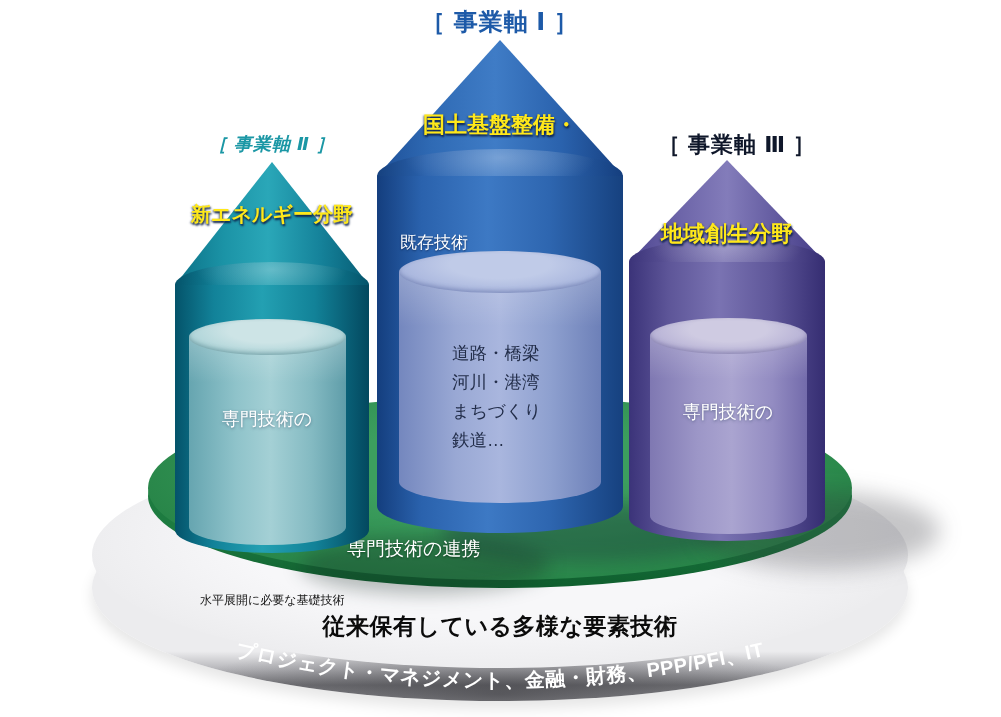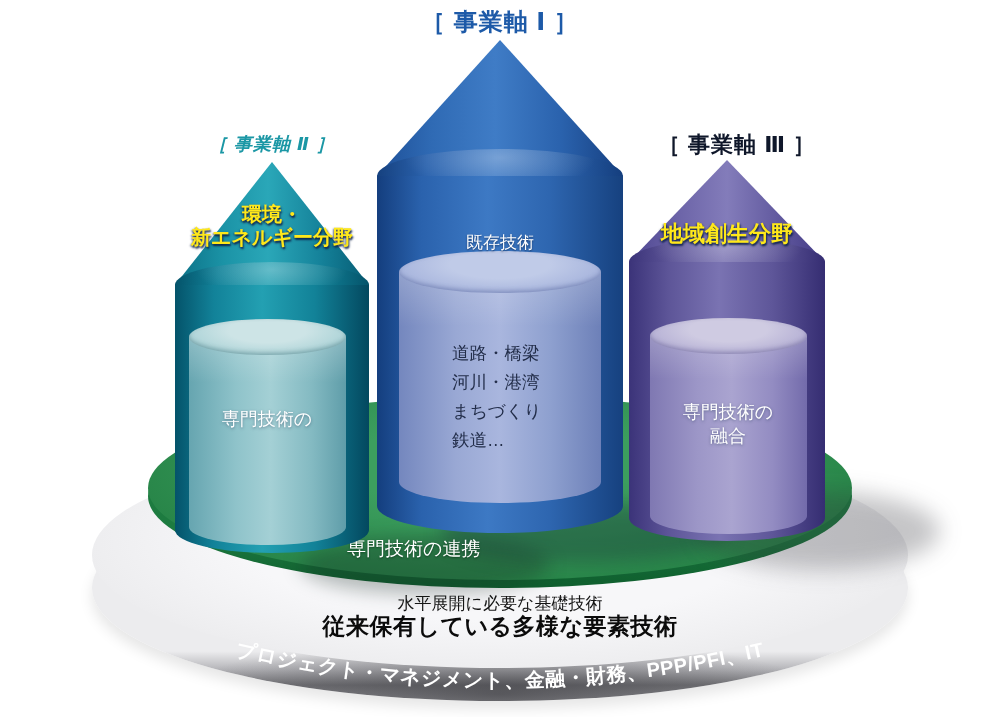--- a/index.html
+++ b/index.html
@@ -9,21 +9,21 @@
   .el{border-radius:50%;}
 
   
   .gray-rim{left:92px;top:475px;width:816px;height:226px;border-radius:50%;
     background:
       radial-gradient(ellipse 55% 35% at 50% 97%, rgba(45,45,50,.55), rgba(45,45,50,0) 72%),
       linear-gradient(to bottom,#ececee 78%,#b5b5b9 86%,#77777b 93%,#9c9ca0 100%);
     box-shadow:0 8px 14px rgba(0,0,0,.10);}
   .gray-top{left:92px;top:442px;width:816px;height:226px;border-radius:50%;
     background:radial-gradient(ellipse at 50% 42%,#f7f7f9 45%,#ececee 75%,#dededf 92%,#d2d2d5 100%);}
-  .base-caption{left:200px;top:592px;width:600px;text-align:center;font-size:17px;color:#141414;}
+  .base-caption{left:200px;top:592px;width:600px;text-align:left;font-size:12px;color:#141414;}
   .base-title{left:150px;top:611px;width:700px;text-align:center;font-size:23px;font-weight:bold;
     color:#0b0b0b;letter-spacing:.5px;}
   .rim-svg{left:0;top:0;width:1001px;height:717px;pointer-events:none;}
   .rim-text{font-size:20px;font-weight:bold;fill:#ffffff;letter-spacing:.5px;
     font-family:"Liberation Sans","DejaVu Sans",sans-serif;}
 
   
   .green-rim{left:148px;top:404px;width:704px;height:184px;border-radius:50%;
     background:linear-gradient(to bottom,#1d7b40 70%,#0f5e2e 100%);}
   .green-top{left:148px;top:396px;width:704px;height:184px;border-radius:50%;
@@ -49,21 +49,21 @@
   .cone-center{left:377px;top:40px;width:246px;height:136px;
     background:linear-gradient(90deg,#1d4f97 0,#2f6ab4 22%,#3f7cc6 48%,#2a62ad 75%,#163f80 100%);}
   .collar-center{left:377px;top:149px;width:246px;height:54px;
     background:radial-gradient(ellipse at 50% 16%,rgba(255,255,255,.30),rgba(255,255,255,0) 55%),
       linear-gradient(90deg,#16417f 0,#2a62ad 20%,#3d79c4 48%,#2e66b0 72%,#143e7e 100%);}
   .body-center{left:377px;top:176px;width:246px;height:330px;
     background:linear-gradient(90deg,#143e7e 0,#2a62ad 18%,#3d79c4 45%,#2e66b0 70%,#16417f 100%);}
   .cap-center{left:377px;top:479px;width:246px;height:54px;
     background:linear-gradient(90deg,#143e7e 0,#2a62ad 18%,#3d79c4 45%,#2e66b0 70%,#16417f 100%);}
   .t-center{left:360px;top:113px;width:280px;font-size:22px;line-height:24px;}
-  .caplabel-center{left:400px;top:231px;width:200px;text-align:center;font-size:17px;color:#fff;
+  .caplabel-center{left:400px;top:231px;width:200px;text-align:left;font-size:17px;color:#fff;
     text-shadow:0 1px 2px rgba(10,30,70,.7);}
   .itop-center{left:399px;top:251px;width:202px;height:42px;
     background:radial-gradient(ellipse at 50% 32%,#c0cbe8 35%,#aab7de 70%,#93a2d2 100%);
     box-shadow:inset 0 -2px 4px rgba(80,95,150,.45);}
   .ibody-center{left:399px;top:272px;width:202px;height:210px;
     background:linear-gradient(180deg,rgba(255,255,255,.22),rgba(255,255,255,0) 26%),
       linear-gradient(90deg,#7487be 0,#99a8d4 28%,#a9b6de 50%,#8ea0cf 75%,#6d80b8 100%);}
   .ibottom-center{left:399px;top:461px;width:202px;height:42px;
     background:linear-gradient(90deg,#7487be 0,#99a8d4 28%,#a9b6de 50%,#8ea0cf 75%,#6d80b8 100%);}
   .items-center{left:452px;top:339px;width:130px;font-size:17.5px;line-height:29px;color:#232e4a;}
@@ -138,35 +138,35 @@
   <div class="abs green-label">専門技術の連携</div>
 
   <div class="abs cone cone-left"></div>
   <div class="abs el collar-left"></div>
   <div class="abs body-left"></div>
   <div class="abs el cap-left"></div>
   <div class="abs el ibottom-left"></div>
   <div class="abs ibody-left"></div>
   <div class="abs el itop-left"></div>
   <div class="abs ytitle t-left">
-    <div>環境・</div>
     <div>新エネルギー分野</div>
   </div>
   <div class="abs itext itext-left">
     <div>専門技術の</div>
   </div>
 
   <div class="abs cone cone-center"></div>
   <div class="abs el collar-center"></div>
   <div class="abs body-center"></div>
   <div class="abs el cap-center"></div>
   <div class="abs el ibottom-center"></div>
   <div class="abs ibody-center"></div>
   <div class="abs el itop-center"></div>
   <div class="abs ytitle t-center">
+    <div>国土基盤整備・</div>
   </div>
   <div class="abs caplabel-center">既存技術</div>
   <div class="abs items-center">
     <div>道路・橋梁</div>
     <div>河川・港湾</div>
     <div>まちづくり</div>
     <div>鉄道…</div>
   </div>
 
   <div class="abs cone cone-right"></div>
@@ -174,20 +174,19 @@
   <div class="abs body-right"></div>
   <div class="abs el cap-right"></div>
   <div class="abs el ibottom-right"></div>
   <div class="abs ibody-right"></div>
   <div class="abs el itop-right"></div>
   <div class="abs ytitle t-right">
     <div>地域創生分野</div>
   </div>
   <div class="abs itext itext-right">
     <div>専門技術の</div>
-    <div>融合</div>
   </div>
 
   <div class="abs hdr hdr-center">［ 事業軸 Ⅰ ］</div>
   <div class="abs hdr hdr-left">［ 事業軸 Ⅱ ］</div>
   <div class="abs hdr hdr-right">［ 事業軸 Ⅲ ］</div>
 
 </div>
 
 </body></html>

